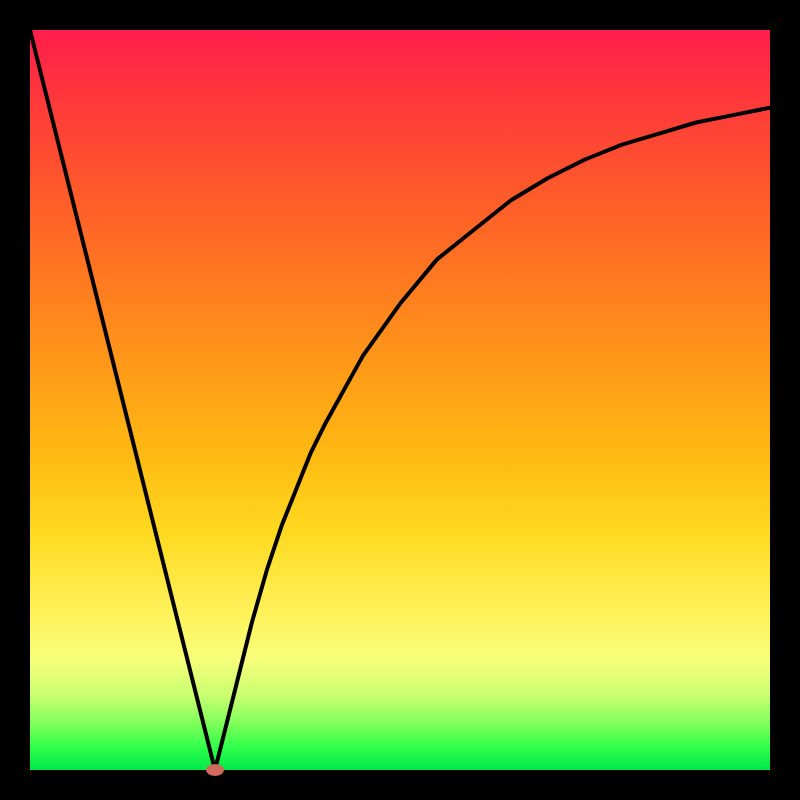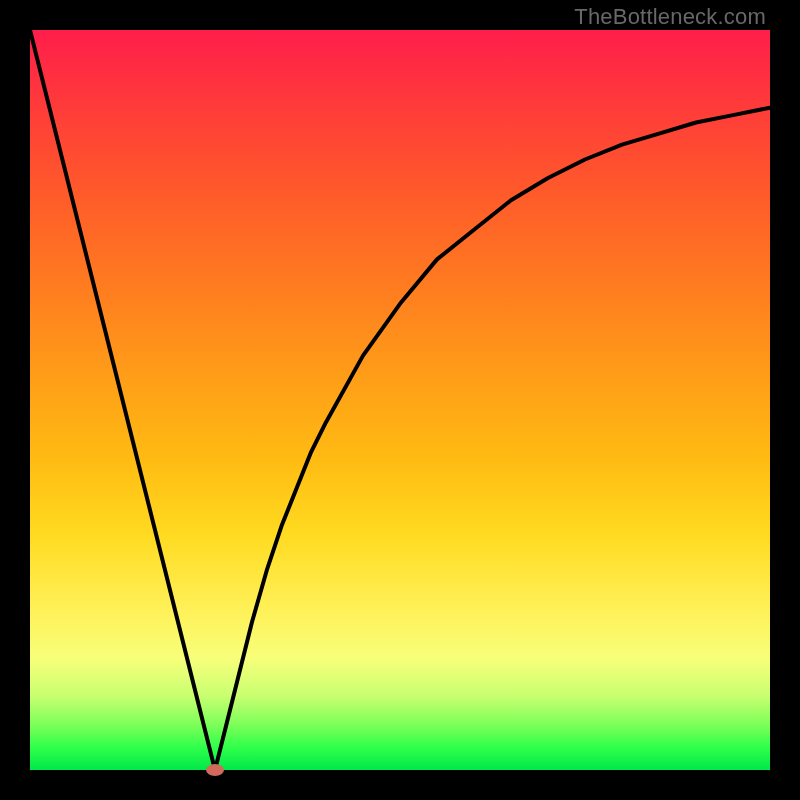--- a/index.html
+++ b/index.html
@@ -64,21 +64,20 @@
     height: 12px;
     border-radius: 50%;
     background: #d26a5c;
     transform: translate(-50%, -50%);
   }
 </style>
 </head>
 <body>
 
 <div class="frame">
-  <div class="watermark">TheBottleneck.com</div>
 
   <div class="plot-area">
     <svg class="curve" viewBox="0 0 740 740" preserveAspectRatio="none">
       <path id="curve-path" fill="none" stroke="#000" stroke-width="4" stroke-linejoin="round" stroke-linecap="round" d="M0.00 0.00 L37.00 148.00 L74.00 296.00 L111.00 444.00 L148.00 592.00 L162.80 651.20 L177.60 710.40 L185.00 740.00 L192.40 710.40 L207.20 651.20 L222.00 592.00 L236.80 540.20 L251.60 495.80 L266.40 458.80 L281.20 421.80 L296.00 392.20 L333.00 325.60 L370.00 273.80 L407.00 229.40 L444.00 199.80 L481.00 170.20 L518.00 148.00 L555.00 129.50 L592.00 114.70 L629.00 103.60 L666.00 92.50 L703.00 85.10 L740.00 77.70"></path>
     </svg>
     <div id="marker" class="marker" style="left: 185px; top: 740px; background: rgb(210, 106, 92);"></div>
   </div>
 </div>
 
 </body></html>

